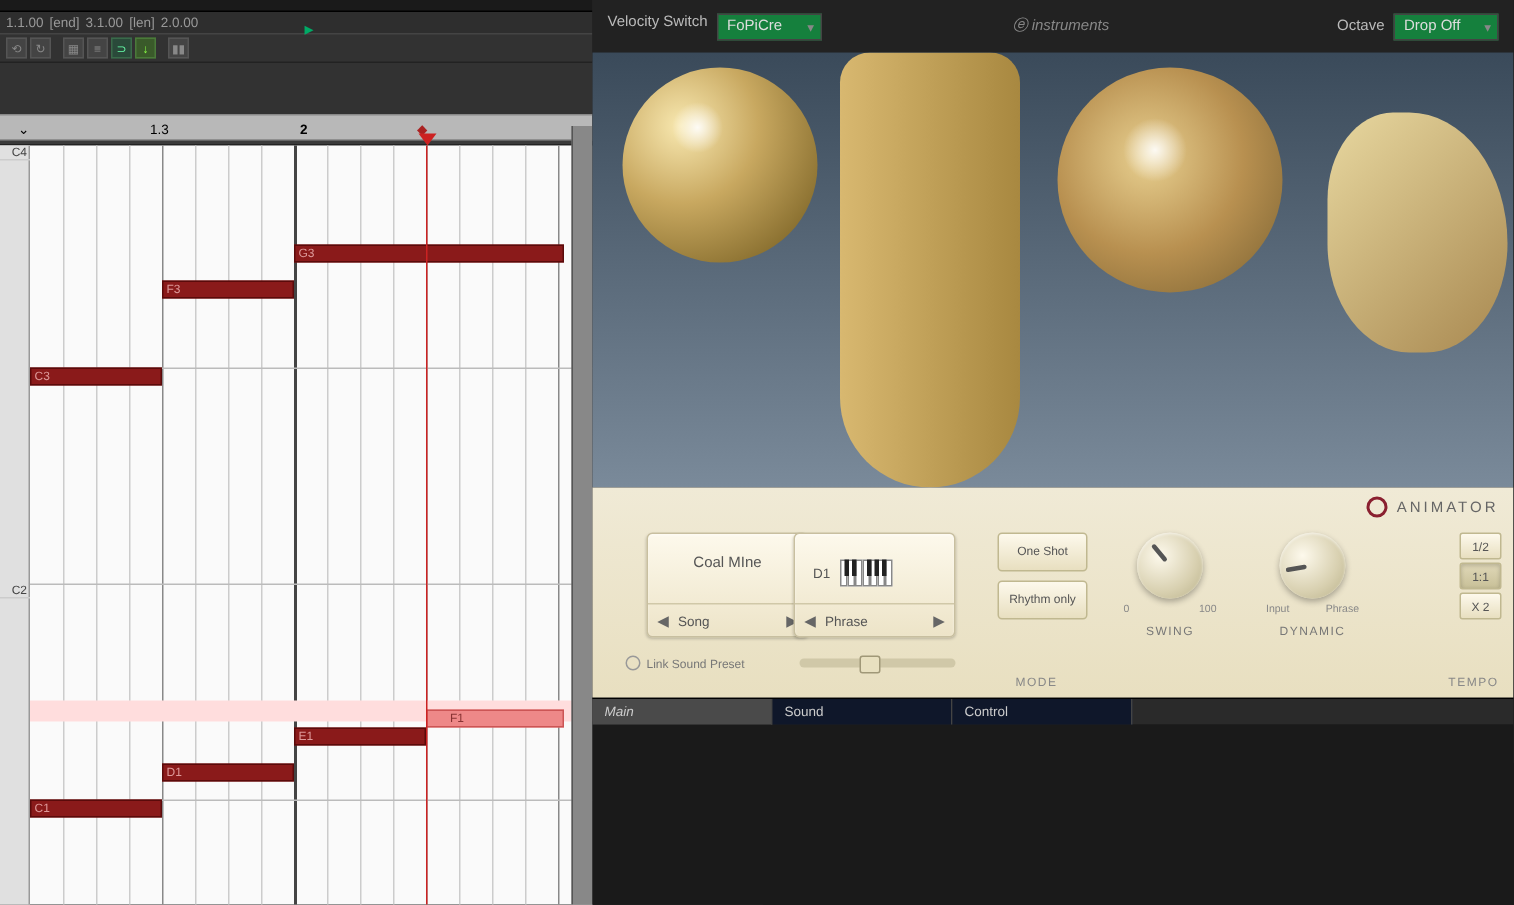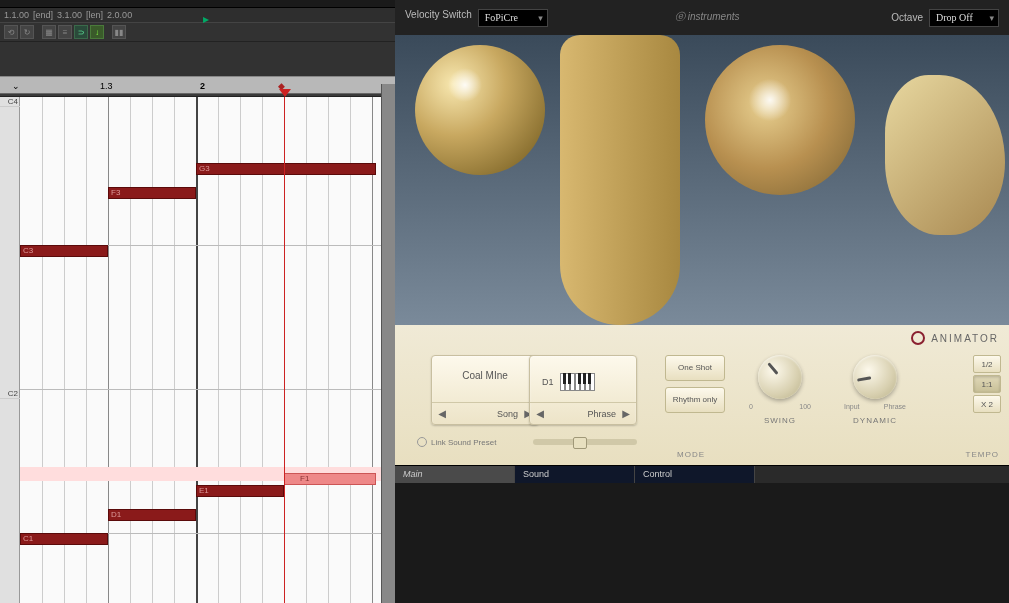--- a/index.html
+++ b/index.html
@@ -36,21 +36,21 @@
 .pr-playhead { position: absolute; top: 0; bottom: 0; width: 1px; background: #c22; z-index: 10; }
 .pr-playhead::before { content: ''; position: absolute; top: -8px; left: -5px; width: 0; height: 0; border-left: 6px solid transparent; border-right: 6px solid transparent; border-top: 8px solid #c22; }
 .scroll-right { position: absolute; right: 0; top: 42px; bottom: 0; width: 14px; background: #888; border-left: 1px solid #555; }
 
 
 .right-panel { position: absolute; left: 395px; top: 0; width: 614px; height: 603px; background: #1a1a1a; }
 .inst-header { height: 35px; background: #222; display: flex; align-items: center; padding: 0 10px; position: relative; }
 .header-logo { position: absolute; left: 280px; top: 10px; font-size: 10px; color: #888; font-style: italic; }
 .dropdown { display: flex; align-items: flex-start; gap: 6px; }
 .dd-label { font-size: 10px; color: #bbb; }
-.dd-box { background: #000000; border: 1px solid #444; padding: 2px 18px 2px 6px; font-size: 10px; color: #ddd; position: relative; min-width: 70px; height: 18px; display: inline-flex; align-items: center; font-family: Liberation Serif, serif; }
+.dd-box { background: #15803d; border: 1px solid #444; padding: 2px 18px 2px 6px; font-size: 10px; color: #ddd; position: relative; min-width: 70px; height: 18px; display: inline-flex; align-items: center; }
 .dd-box::after { content: '▾'; position: absolute; right: 4px; color: #888; font-size: 9px; }
 .header-right { position: absolute; right: 10px; display: flex; align-items: center; gap: 6px; }
 
 .inst-image { height: 290px; background: linear-gradient(180deg, #3a4a5a 0%, #5a6a7a 50%, #7a8a9a 100%); position: relative; overflow: hidden; }
 .horn { position: absolute; background: radial-gradient(ellipse at 30% 30%, #f8e8b0, #c8a860 40%, #8a7030 80%); border-radius: 50%; }
 .horn1 { left: 20px; top: 10px; width: 130px; height: 130px; }
 .horn2 { left: 165px; top: 0; width: 120px; height: 290px; background: linear-gradient(90deg, #d8b870, #a88840); border-radius: 20px 20px 60px 60px; }
 .horn3 { left: 310px; top: 10px; width: 150px; height: 150px; background: radial-gradient(ellipse at 40% 40%, #e8d090, #b89050 50%, #786030); border-radius: 50%; }
 .horn4 { left: 490px; top: 40px; width: 120px; height: 160px; background: linear-gradient(135deg, #e8d8a0, #a88850); border-radius: 40% 60% 50% 50%; }
 .horn-shine { position: absolute; background: radial-gradient(circle, rgba(255,255,255,0.9), transparent 60%); border-radius: 50%; }
@@ -61,21 +61,21 @@
 .preset-dd::after { content: '▾'; position: absolute; right: 6px; font-size: 8px; }
 .animator { position: absolute; right: 10px; top: 6px; font-size: 10px; color: #666; letter-spacing: 2px; display: flex; align-items: center; gap: 6px; }
 .animator::before { content: ''; display: inline-block; width: 10px; height: 10px; border: 2px solid #8a2030; border-radius: 50%; }
 
 .box-group { position: absolute; top: 30px; display: flex; gap: 8px; }
 .ctrl-box { background: linear-gradient(180deg, #fdf9ec, #ede4c8); border: 1px solid #c8bfa0; border-radius: 4px; box-shadow: inset 0 1px 2px rgba(255,255,255,0.5), 0 1px 2px rgba(0,0,0,0.2); }
 .song-box { left: 18px; width: 108px; height: 70px; position: relative; }
 .song-name { font-size: 10px; color: #555; text-align: center; padding-top: 14px; height: 42px; }
 .nav-bar { position: absolute; bottom: 0; left: 0; right: 0; height: 22px; display: flex; align-items: center; border-top: 1px solid #d0c8a8; }
 .nav-arrow { width: 20px; text-align: center; font-size: 10px; color: #666; cursor: pointer; }
-.nav-label { flex: 1; text-align: right; font-size: 9px; color: #555; }
+.nav-label { flex: 1; text-align: left; font-size: 9px; color: #555; }
 .phrase-box { width: 108px; height: 70px; position: relative; }
 .phrase-key { font-size: 9px; color: #555; padding: 10px 0 0 12px; display: flex; align-items: center; gap: 6px; height: 42px; }
 .mini-kbd { display: inline-flex; height: 18px; }
 .mk-w { width: 5px; background: #fff; border: 1px solid #888; }
 .mk-b { width: 3px; height: 11px; background: #222; margin: 0 -1.5px; z-index: 1; }
 .link-preset { position: absolute; left: 22px; top: 112px; font-size: 8px; color: #777; display: flex; align-items: center; gap: 4px; }
 .link-preset::before { content: ''; width: 8px; height: 8px; border: 1px solid #999; border-radius: 50%; display: inline-block; }
 .hslider { position: absolute; left: 138px; top: 114px; width: 104px; height: 6px; background: #d0c8a8; border-radius: 3px; }
 .hslider::after { content: ''; position: absolute; left: 40px; top: -2px; width: 12px; height: 10px; background: #e8e0c0; border: 1px solid #a09878; border-radius: 2px; }
 

